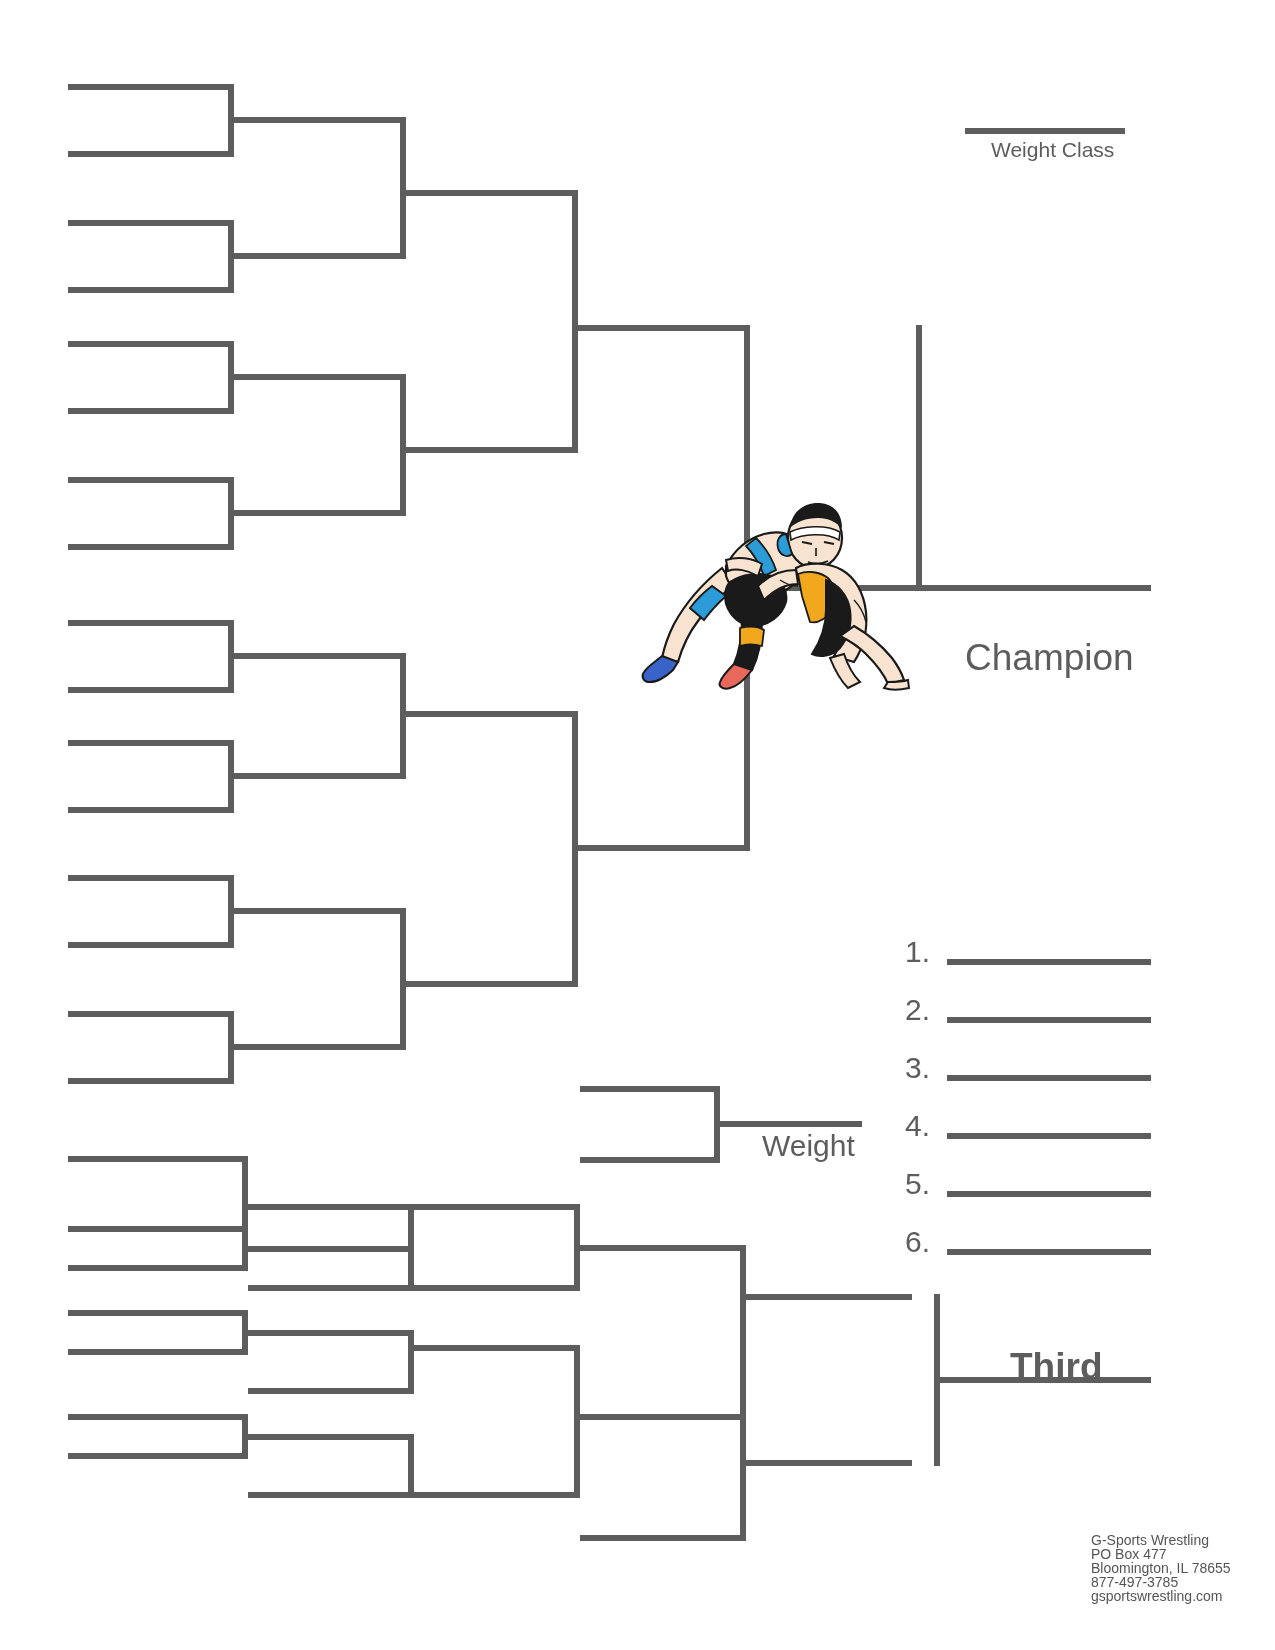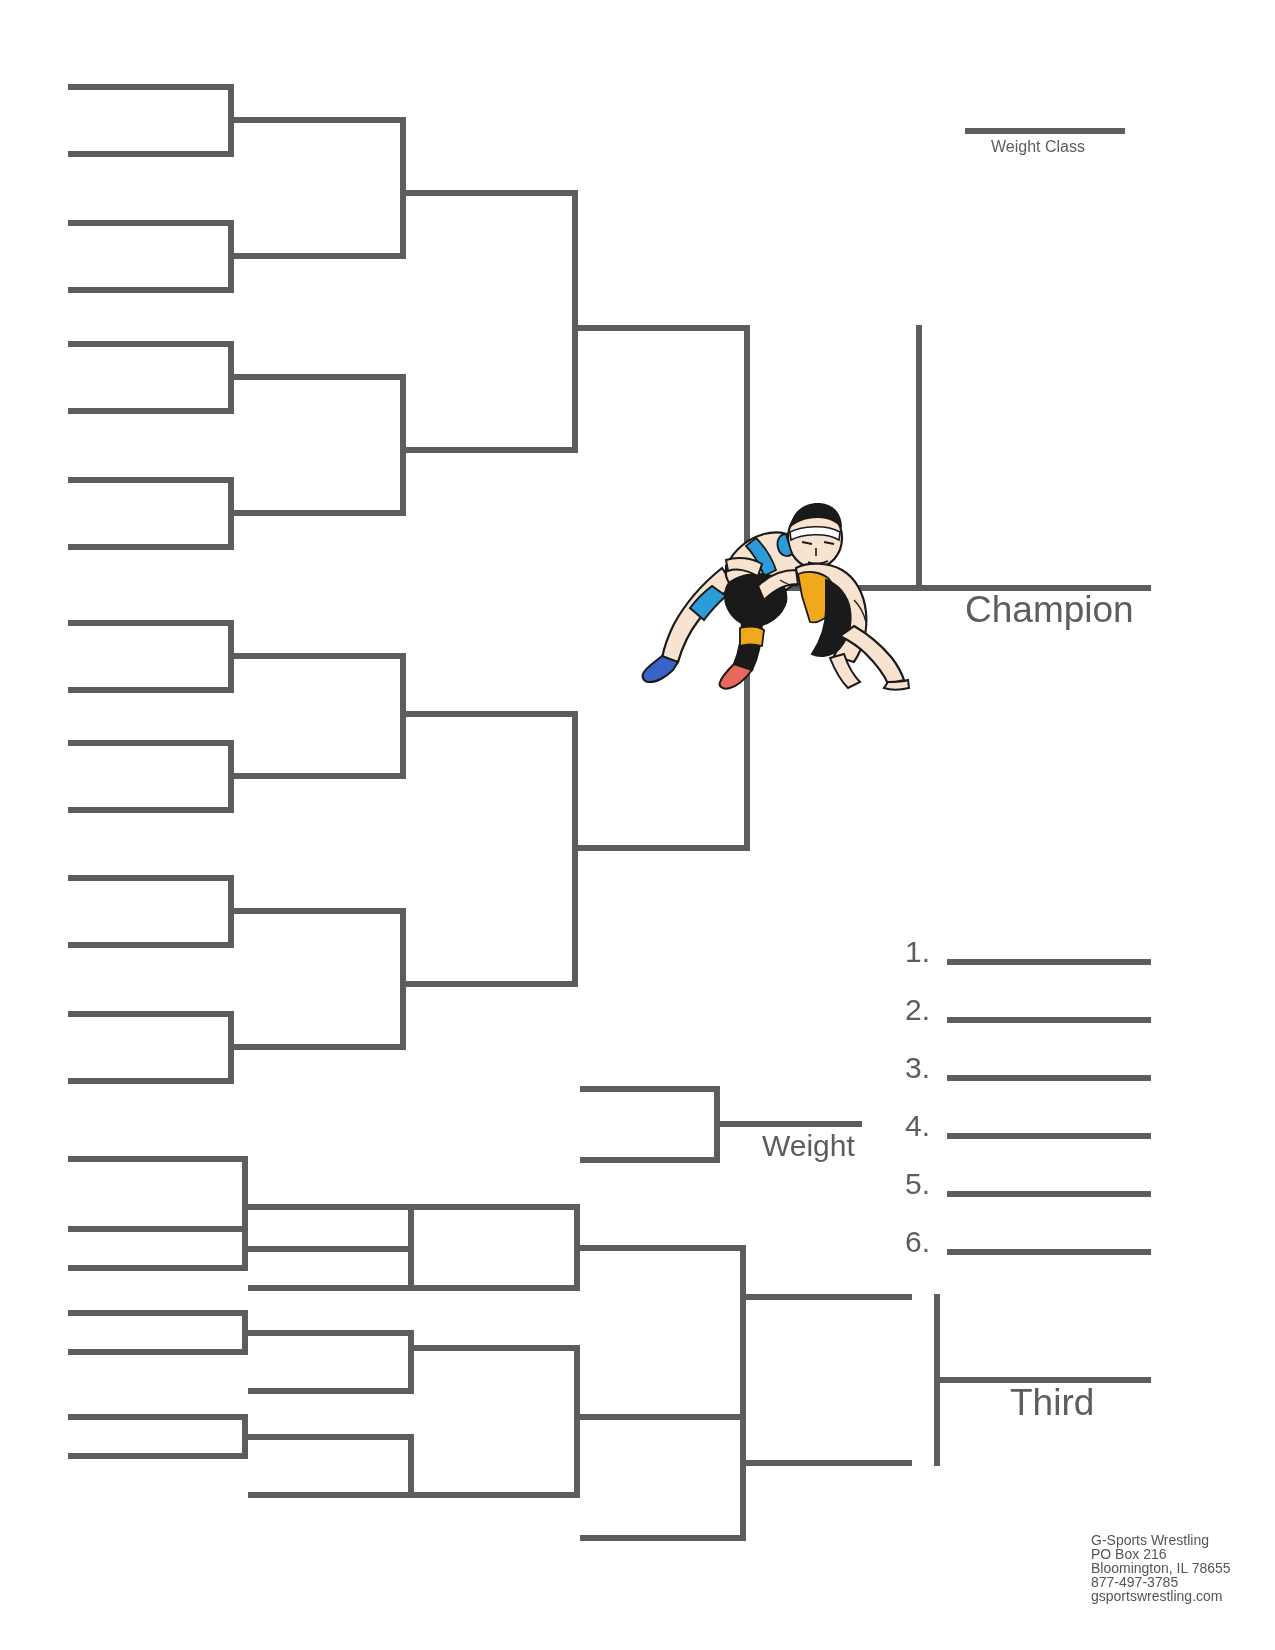--- a/index.html
+++ b/index.html
@@ -24,24 +24,24 @@
   }
   .h { height: 6px; }
   .v { width: 6px; }
 
   .lbl {
     position: absolute;
     color: #5d5d5d;
     white-space: nowrap;
     font-family: "Liberation Sans", sans-serif;
   }
-  .lbl-champion { font-size: 37px; }
+  .lbl-champion { font-size: 37px; margin-top: 48px; }
   .lbl-third    { font-size: 37px; }
   .lbl-fifth    { font-size: 30px; }
-  .lbl-weight   { font-size: 16px; }
+  .lbl-weight   { font-size: 21px; }
 
   .place-num {
     position: absolute;
     font-size: 30px;
     color: #5d5d5d;
   }
 
   #footer {
     position: absolute;
     left: 1091px;
@@ -260,23 +260,23 @@
   <div class="ln h" style="left:580px; top:1414px; width:166px;"></div>
   <div class="ln v" style="left:740px; top:1245px; height:175px;"></div>
 
   <div class="ln h" style="left:580px; top:1535px; width:166px;"></div>
   <div class="ln v" style="left:740px; top:1414px; height:127px;"></div>
 
   <div class="ln h" style="left:746px; top:1294px; width:166px;"></div>
   <div class="ln h" style="left:746px; top:1460px; width:166px;"></div>
   <div class="ln v" style="left:934px; top:1294px; height:172px;"></div>
   <div class="ln h" style="left:934px; top:1377px; width:217px;"></div>
-  <div class="lbl lbl-third" style="left:1010px; top:1382px;">Third</div>
+  <div class="lbl lbl-third" style="left:1010px; top:1346px;font-weight:bold;">Third</div>
 
   <div id="footer">
     <div>G-Sports Wrestling</div>
-    <div>PO Box 216</div>
+    <div>PO Box 477</div>
     <div>Bloomington, IL 78655</div>
     <div>877-497-3785</div>
     <div>gsportswrestling.com</div>
   </div>
 
 </div>
 
 </body></html>

